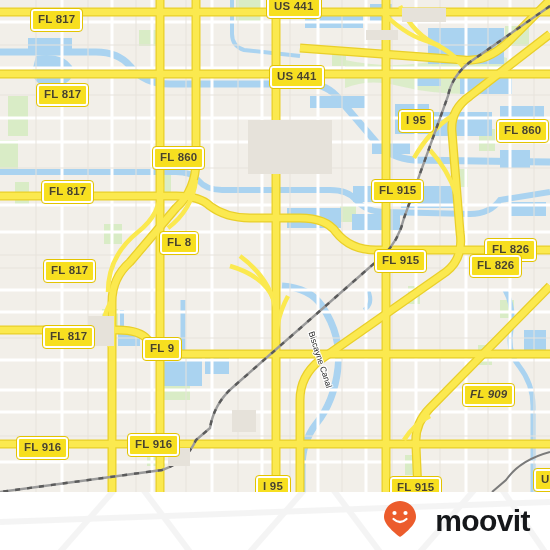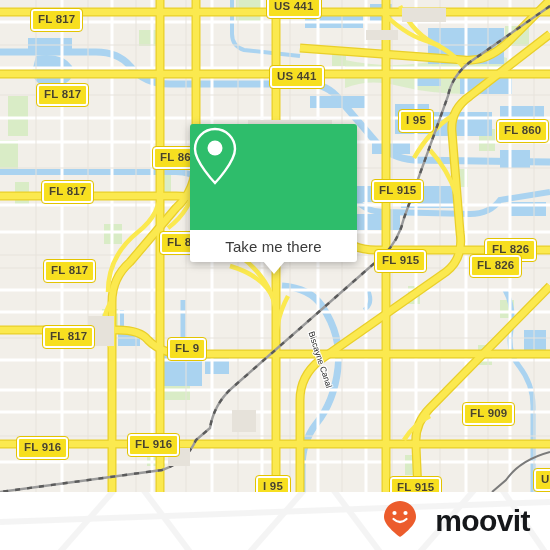--- a/index.html
+++ b/index.html
@@ -297,42 +297,28 @@
     <div class="shield" style="left:497px;top:120px;">FL 860</div>
     <div class="shield" style="left:153px;top:147px;">FL 860</div>
     <div class="shield" style="left:42px;top:181px;">FL 817</div>
     <div class="shield" style="left:372px;top:180px;">FL 915</div>
     <div class="shield" style="left:485px;top:239px;">FL 826</div>
     <div class="shield" style="left:160px;top:232px;">FL 8</div>
     <div class="shield" style="left:375px;top:250px;">FL 915</div>
     <div class="shield" style="left:44px;top:260px;">FL 817</div>
     <div class="shield" style="left:470px;top:255px;">FL 826</div>
     <div class="shield" style="left:43px;top:326px;">FL 817</div>
-    <div class="shield" style="left:168px;top:338px;">FL 9</div>
-    <div class="shield" style="left:463px;top:403px;">FL 909</div>
+    <div class="shield" style="left:143px;top:338px;">FL 9</div>
+    <div class="shield" style="left:463px;top:384px;font-style:italic;">FL 909</div>
     <div class="shield" style="left:17px;top:437px;">FL 916</div>
     <div class="shield" style="left:128px;top:434px;">FL 916</div>
     <div class="shield" style="left:256px;top:476px;">I 95</div>
     <div class="shield" style="left:390px;top:477px;">FL 915</div>
     <div class="shield" style="left:534px;top:469px;">US 1</div>
 
-    <div id="card">
-      <div id="card-head" style="background:#2ebd6b;">
-        <span>
-          <svg width="50" height="64" viewBox="0 0 50 64">
-            <path d="M25 5 C14 5 5 14 5 25 C5 38 25 59 25 59 C25 59 45 38 45 25 C45 14 36 5 25 5 Z" fill="none" stroke="#ffffff" stroke-width="2.4"></path>
-            <circle cx="25" cy="24" r="7.5" fill="#ffffff"></circle>
-          </svg>
-        </span>
-      </div>
-      <div id="card-foot">
-        <span id="card-label">Take me there</span>
-        <span id="card-tail"></span>
-      </div>
-    </div>
 
   </div>
 
   <div id="bottombar">
 
     <svg id="bar-watermark" width="550" height="120">
       <g stroke="#555" stroke-width="6" fill="none">
         <path d="M60 120 L130 40 L190 120"></path>
         <path d="M250 120 L320 40 L380 120"></path>
         <path d="M420 120 L490 40 L545 120"></path>

